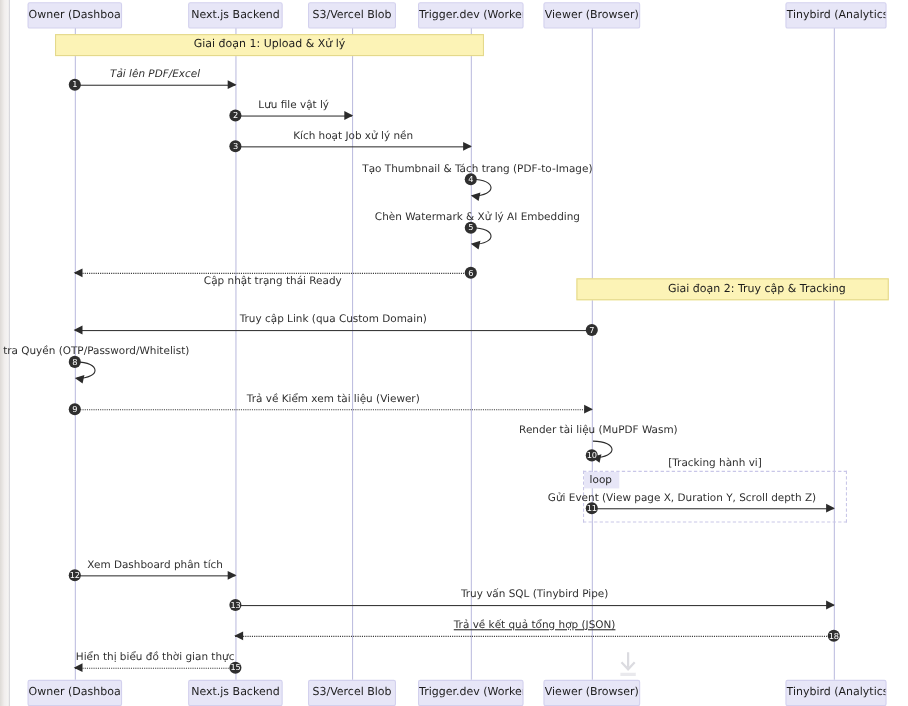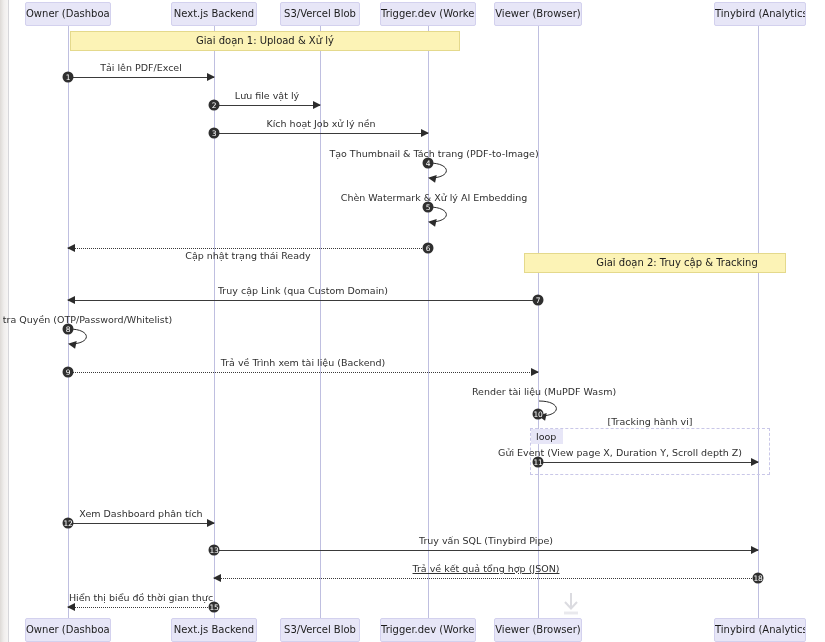--- a/index.html
+++ b/index.html
@@ -178,31 +178,31 @@
       <div class="participant-box" style="left: 280px; top: 2px; width: 80px;"><span>S3/Vercel Blob</span></div>
       <div class="participant-box" style="left: 380px; top: 2px; width: 96px;"><span>Trigger.dev (Worker)</span></div>
       <div class="participant-box" style="left: 494px; top: 2px; width: 88px;"><span>Viewer (Browser)</span></div>
       <div class="participant-box" style="left: 714px; top: 2px; width: 92px;"><span>Tinybird (Analytics)</span></div>
       <div class="participant-box" style="left: 25px; top: 618px; width: 86px;"><span>Owner (Dashboard)</span></div>
       <div class="participant-box" style="left: 171px; top: 618px; width: 86px;"><span>Next.js Backend</span></div>
       <div class="participant-box" style="left: 280px; top: 618px; width: 80px;"><span>S3/Vercel Blob</span></div>
       <div class="participant-box" style="left: 380px; top: 618px; width: 96px;"><span>Trigger.dev (Worker)</span></div>
       <div class="participant-box" style="left: 494px; top: 618px; width: 88px;"><span>Viewer (Browser)</span></div>
       <div class="participant-box" style="left: 714px; top: 618px; width: 92px;"><span>Tinybird (Analytics)</span></div>
-      <div class="phase-bar" style="left: 50px; top: 31px; width: 390px; margin-left: 20px;"><span>Giai đoạn 1: Upload &amp; Xử lý</span></div>
-      <div class="phase-bar" style="left: 524px; top: 253px; width: 262px; padding-left: 44px;"><span>Giai đoạn 2: Truy cập &amp; Tracking</span></div>
+      <div class="phase-bar" style="left: 50px; top: 31px; width: 390px;"><span>Giai đoạn 1: Upload &amp; Xử lý</span></div>
+      <div class="phase-bar" style="left: 524px; top: 253px; width: 284px; padding-left: 44px;"><span>Giai đoạn 2: Truy cập &amp; Tracking</span></div>
       <div class="frag" style="left: 530px; top: 428px; width: 240px; height: 47px;">
         <div class="frag-tag">loop</div>
       </div>
       <div class="frag-cond" style="left: 650px; top: 416px;">[Tracking hành vi]</div>
       <div class="msg" style="left: 68px; top: 77px; width: 146px;">
         <div class="line"></div>
         <div class="head right"></div>
       </div>
-      <div class="msg-label" style="left: 141px; top: 62px;">Tải lên PDF/Excel</div>
+      <div class="msg-label" style="left: 141px; top: 62px; font-style: italic;">Tải lên PDF/Excel</div>
       <div class="seq-num" style="left: 68px; top: 77px;">1</div>
       <div class="msg" style="left: 214px; top: 105px; width: 106px;">
         <div class="line"></div>
         <div class="head right"></div>
       </div>
       <div class="msg-label" style="left: 267px; top: 90px;">Lưu file vật lý</div>
       <div class="seq-num" style="left: 214px; top: 105px;">2</div>
       <div class="msg" style="left: 214px; top: 133px; width: 214px;">
         <div class="line"></div>
         <div class="head right"></div>
@@ -242,21 +242,21 @@
           <path d="M1 2 C 24 2, 24 17, 2 17" fill="none" stroke="#2b2b2b" stroke-width="1"></path>
           <path d="M8 13 L0 17.5 L8 21 Z" fill="#2b2b2b" transform="rotate(12 4 17)"></path>
         </svg>
       </div>
       <div class="msg-label" style="left: 74px; top: 314px;">Kiểm tra Quyền (OTP/Password/Whitelist)</div>
       <div class="seq-num" style="left: 68px; top: 329px;">8</div>
       <div class="msg dashed" style="left: 68px; top: 372px; width: 470px;">
         <div class="line"></div>
         <div class="head right"></div>
       </div>
-      <div class="msg-label" style="left: 303px; top: 357px;">Trả về Trình xem tài liệu (Backend)</div>
+      <div class="msg-label" style="left: 303px; top: 357px;">Trả về Kiểm xem tài liệu (Viewer)</div>
       <div class="seq-num" style="left: 68px; top: 372px;">9</div>
       <div class="self-loop" style="left: 538px; top: 399px;">
         <svg width="34" height="22" viewBox="0 0 34 22">
           <path d="M1 2 C 24 2, 24 17, 2 17" fill="none" stroke="#2b2b2b" stroke-width="1"></path>
           <path d="M8 13 L0 17.5 L8 21 Z" fill="#2b2b2b" transform="rotate(12 4 17)"></path>
         </svg>
       </div>
       <div class="msg-label" style="left: 544px; top: 386px;">Render tài liệu (MuPDF Wasm)</div>
       <div class="seq-num" style="left: 538px; top: 401px; margin-top: 13px;">10</div>
       <div class="msg" style="left: 538px; top: 462px; width: 220px;">

